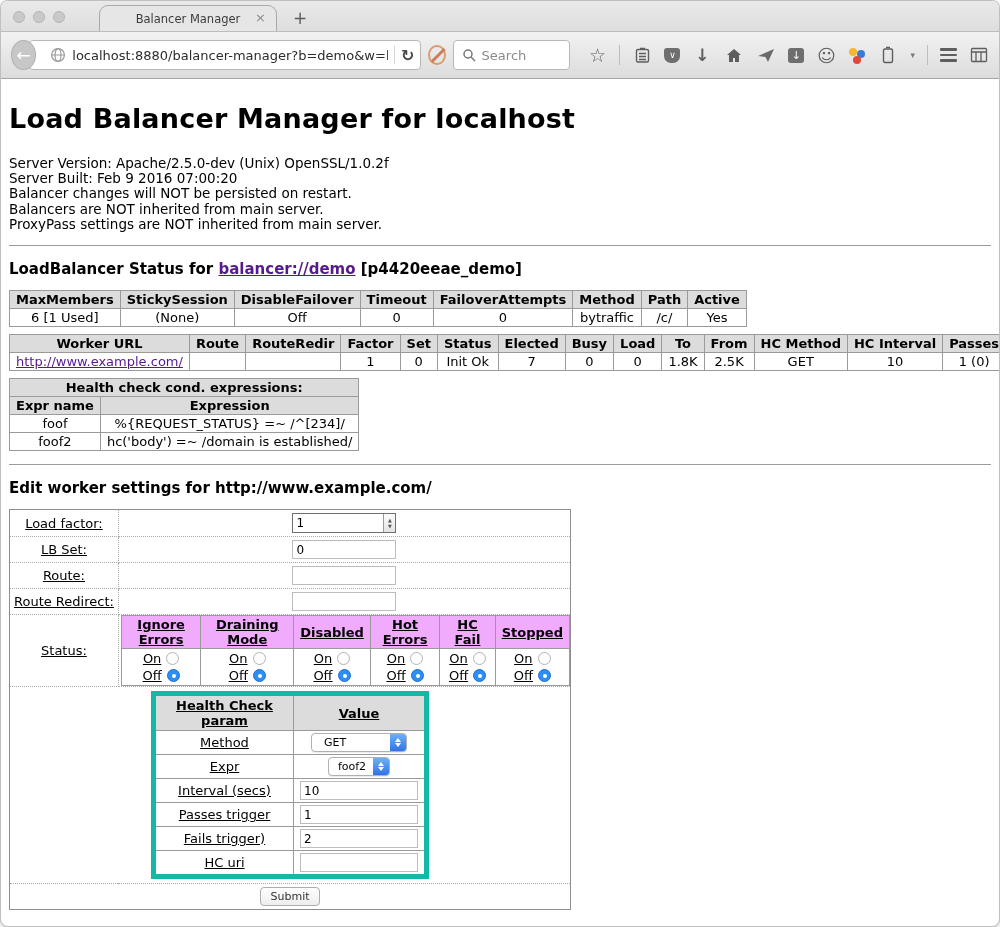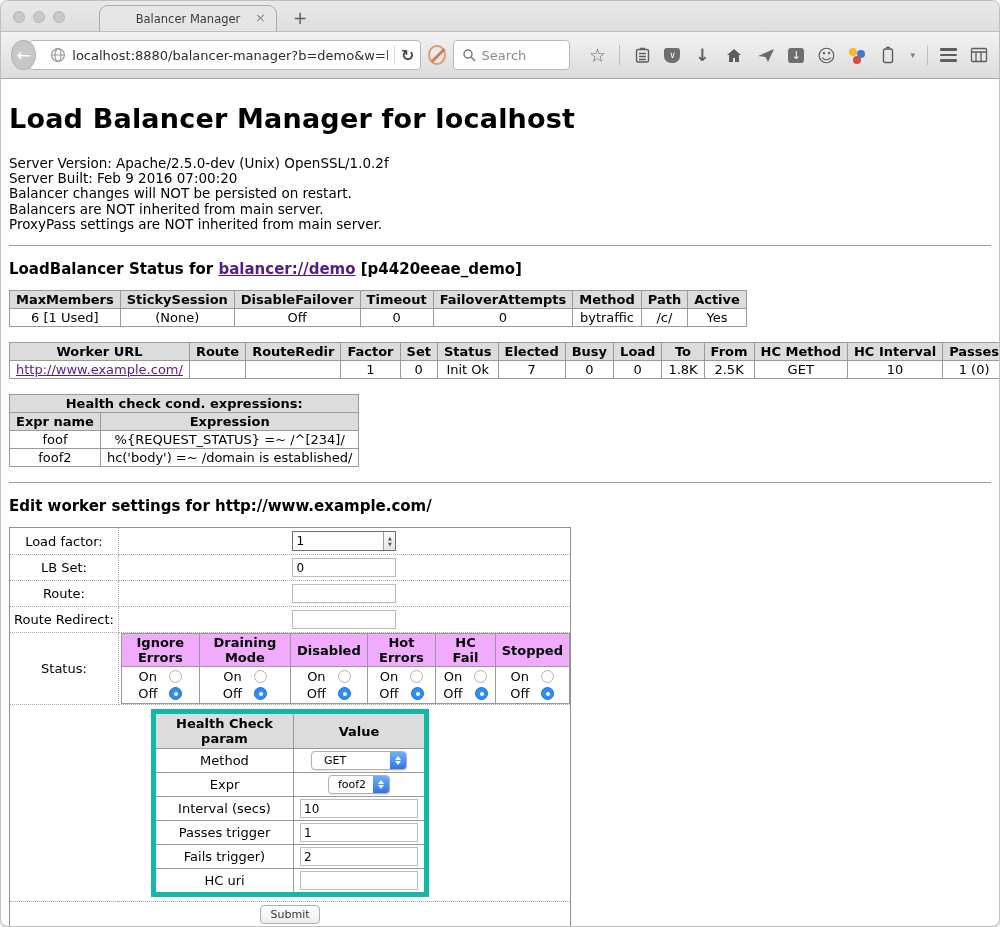--- a/index.html
+++ b/index.html
@@ -55,42 +55,42 @@
   .burger i { width:17px; height:2.5px; background:#5e5e5e; border-radius:1px; }
 
   
   .content { padding:14px 8px 0 8px; color:#000; }
   h1 { font-size:27px; font-weight:bold; margin:10px 0 22px 0; letter-spacing:.2px; }
   .info-line { font-size:13.5px; line-height:15.2px; }
   hr { border:none; border-top:1px solid #9c9c9c; margin:13px 0; }
   h3 { font-size:15px; font-weight:bold; margin:14px 0 12px 0; }
   h3 a { color:#551a8b; }
 
-  table.data { border-collapse:collapse; font-size:13px; margin-bottom:15px; }
+  table.data { border-collapse:collapse; font-size:13px; margin-bottom:7px; }
   table.data th, table.data td { border:1px solid #9a9a9a; padding:1px 6px; text-align:center; white-space:nowrap; }
   table.data th { background:#dcdcdc; font-weight:bold; }
   table.data td a { color:#551a8b; }
   td.left { text-align:left; }
 
   
-  table.form { border-collapse:collapse; width:562px; font-size:13px; border:1px solid #8f8f8f; margin-top:8px; }
+  table.form { border-collapse:collapse; width:562px; font-size:13px; border:1px solid #8f8f8f; margin-top:8px;text-decoration:underline; }
   table.form > tbody > tr > td { border:1px dotted #aaa; padding:3px 4px; }
   td.flabel { width:100px; text-align:center; white-space:nowrap; }
   td.fctrl { text-align:center; }
   input.txt { width:104px; height:19px; border:1px solid #bcbcbc; font-size:12px;
               font-family:inherit; padding:1px 3px; background:#fff; }
   .numwrap { display:inline-flex; width:104px; height:20px; border:1px solid #6f6f6f; background:#fff; }
   .numwrap .numval { flex:1; text-align:left; font-size:12px; padding:2px 0 0 3px; }
   .spinner { width:12px; border-left:1px solid #9a9a9a; background:linear-gradient(#fcfcfc,#e4e4e4);
              display:flex; flex-direction:column; align-items:center; justify-content:center; font-size:5px; color:#555; }
 
   table.inner { border-collapse:collapse; font-size:13px; }
   table.inner th, table.inner td { border:1px solid #9a9a9a; padding:1px 6px; text-align:center; }
   table.inner th { background:#f0abfc; }
-  .radioline { display:flex; align-items:center; justify-content:center; gap:12px; line-height:17px; }
+  .radioline { display:flex; align-items:center; justify-content:center; gap:5px; line-height:17px; }
   .radio { width:13px; height:13px; border-radius:50%; border:1px solid #b3b3b3; background:#fdfdfd; display:inline-block; }
   .radio.checked { background:#2d8ef5; border-color:#1d6fd1; position:relative; }
   .radio.checked::after { content:""; position:absolute; left:4px; top:4px; width:4px; height:4px;
                           border-radius:50%; background:#fff; }
 
   .hc-wrap { display:flex; justify-content:center; }
   table.hc { border-collapse:collapse; font-size:13px; border:5px solid #14b8a6; }
   table.hc th, table.hc td { border:1px solid #9a9a9a; padding:2px 6px; text-align:center; }
   table.hc th { background:#dcdcdc; }
   table.hc td.val { width:132px; }

